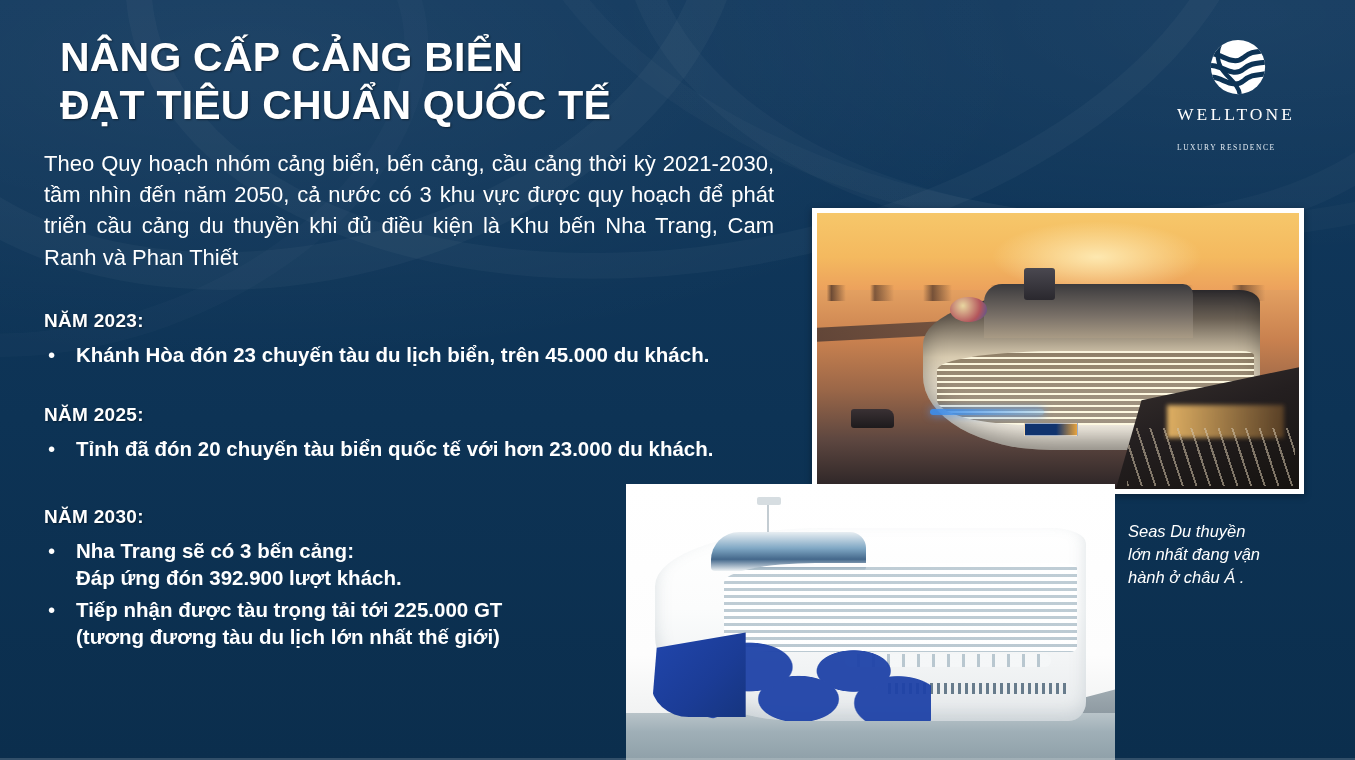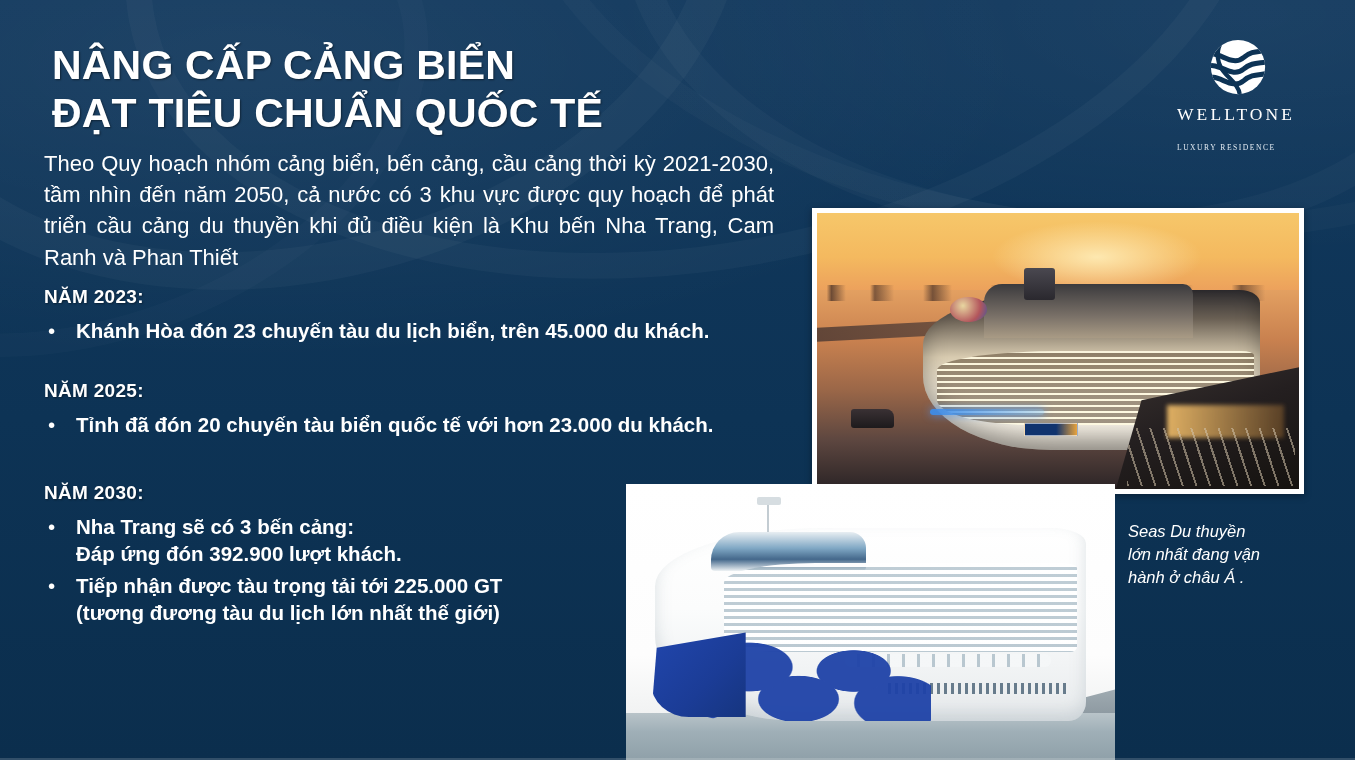--- a/index.html
+++ b/index.html
@@ -28,37 +28,36 @@
   }
   .swirl.s1 { width:900px;  height:620px;  left:-150px; top:-340px; transform:rotate(-14deg); }
   .swirl.s2 { width:1150px; height:700px;  left:120px;  top:-430px; transform:rotate(-10deg); border-width:26px; }
   .swirl.s3 { width:860px;  height:540px;  left:620px;  top:-300px; transform:rotate(8deg);  border-width:30px; border-color:rgba(255,255,255,.026); }
   .swirl.s4 { width:1250px; height:760px;  left:500px;  top:-520px; transform:rotate(4deg);  border-width:22px; border-color:rgba(255,255,255,.022); }
   .swirl.s5 { width:700px;  height:460px;  left:-260px; top:-120px; transform:rotate(-20deg);border-width:24px; border-color:rgba(255,255,255,.020); }
   .bottom-line { position:absolute; left:0; right:0; bottom:0; height:2px; background:rgba(255,255,255,.16); }
 
   
   .title {
-    position:absolute; left:52px; top:34px; width:760px;
+    position:absolute; left:60px; top:34px; width:760px;
     font-size:41px; font-weight:bold; color:#ffffff;
     line-height:1.17; letter-spacing:.2px;
     text-shadow:1px 1px 2px rgba(0,0,0,.45);
-    margin-top:8px;
   }
   .title .l2 { display:block; }
 
   
   .intro {
     position:absolute; left:44px; top:148px; width:730px;
     font-size:22px; color:#ffffff; line-height:1.42;
     text-align:justify;
   }
 
   
-  .sec { position:absolute; left:44px; width:740px; }
+  .sec { position:absolute; left:44px; width:740px;margin-top:24px; }
   .sec-2023 { top:286px; }
   .sec-2025 { top:380px; }
   .sec-2030 { top:482px; }
 
   .sec-head {
     font-size:19px; font-weight:bold; color:#ffffff;
     letter-spacing:.3px; margin-bottom:9px;
     text-shadow:1px 1px 2px rgba(0,0,0,.4);
   }
   .bullet { display:flex; font-size:20.5px; color:#ffffff; line-height:1.33; margin-bottom:4px; }

